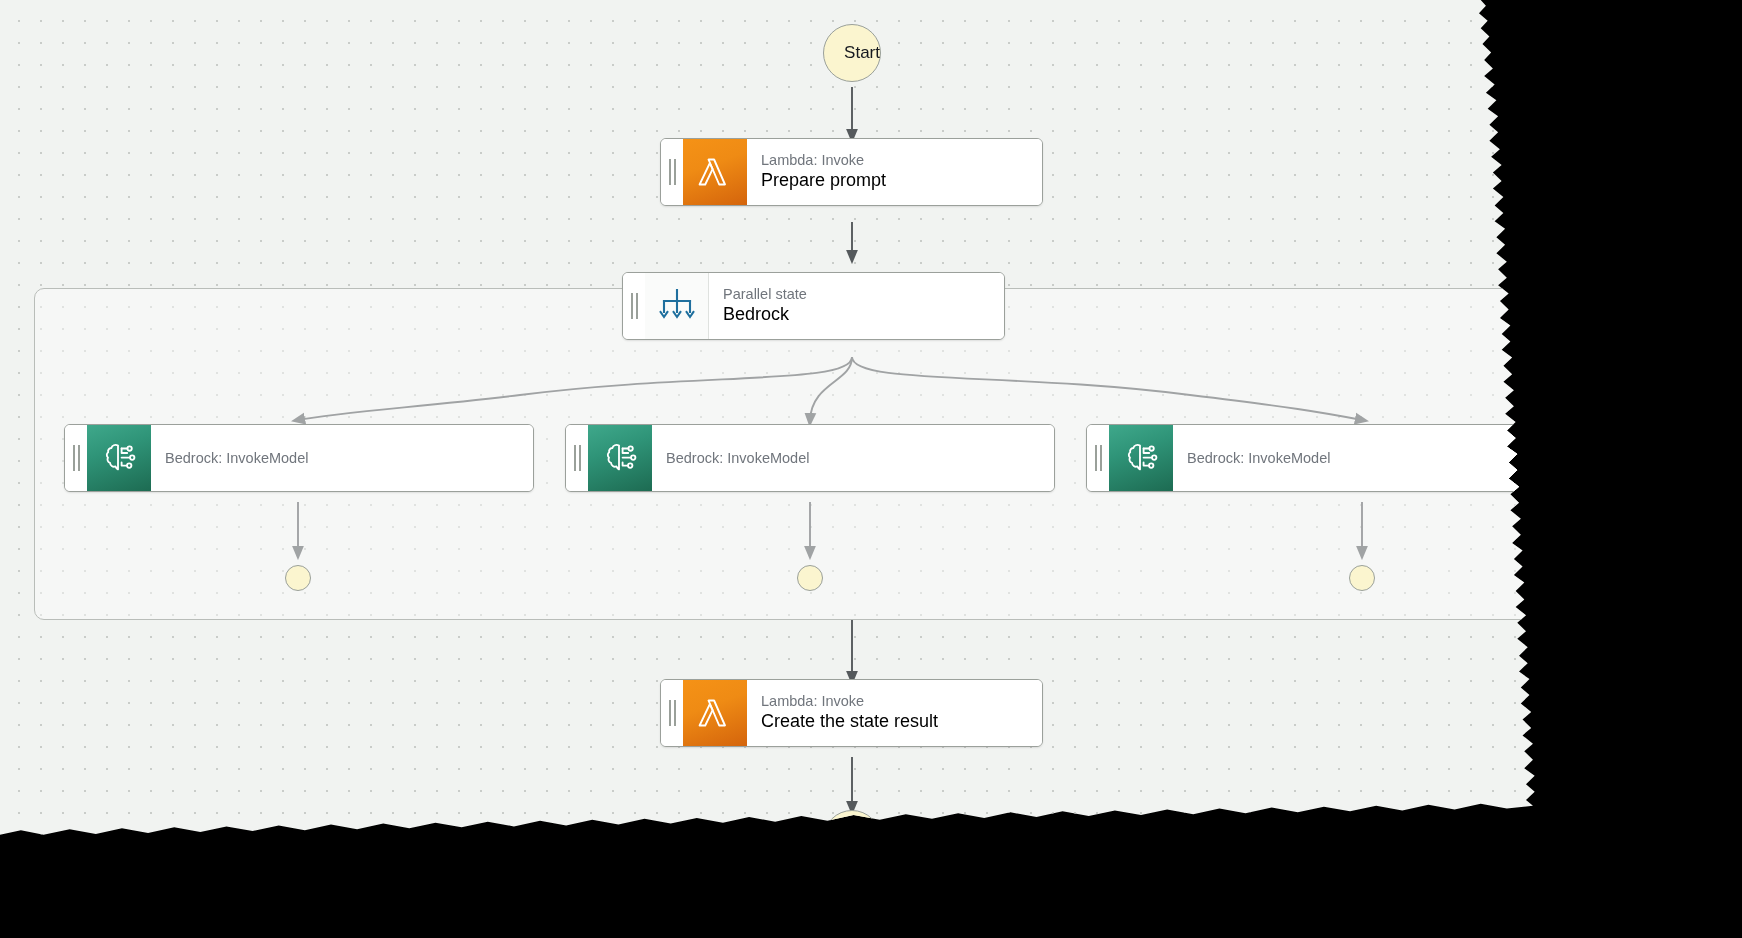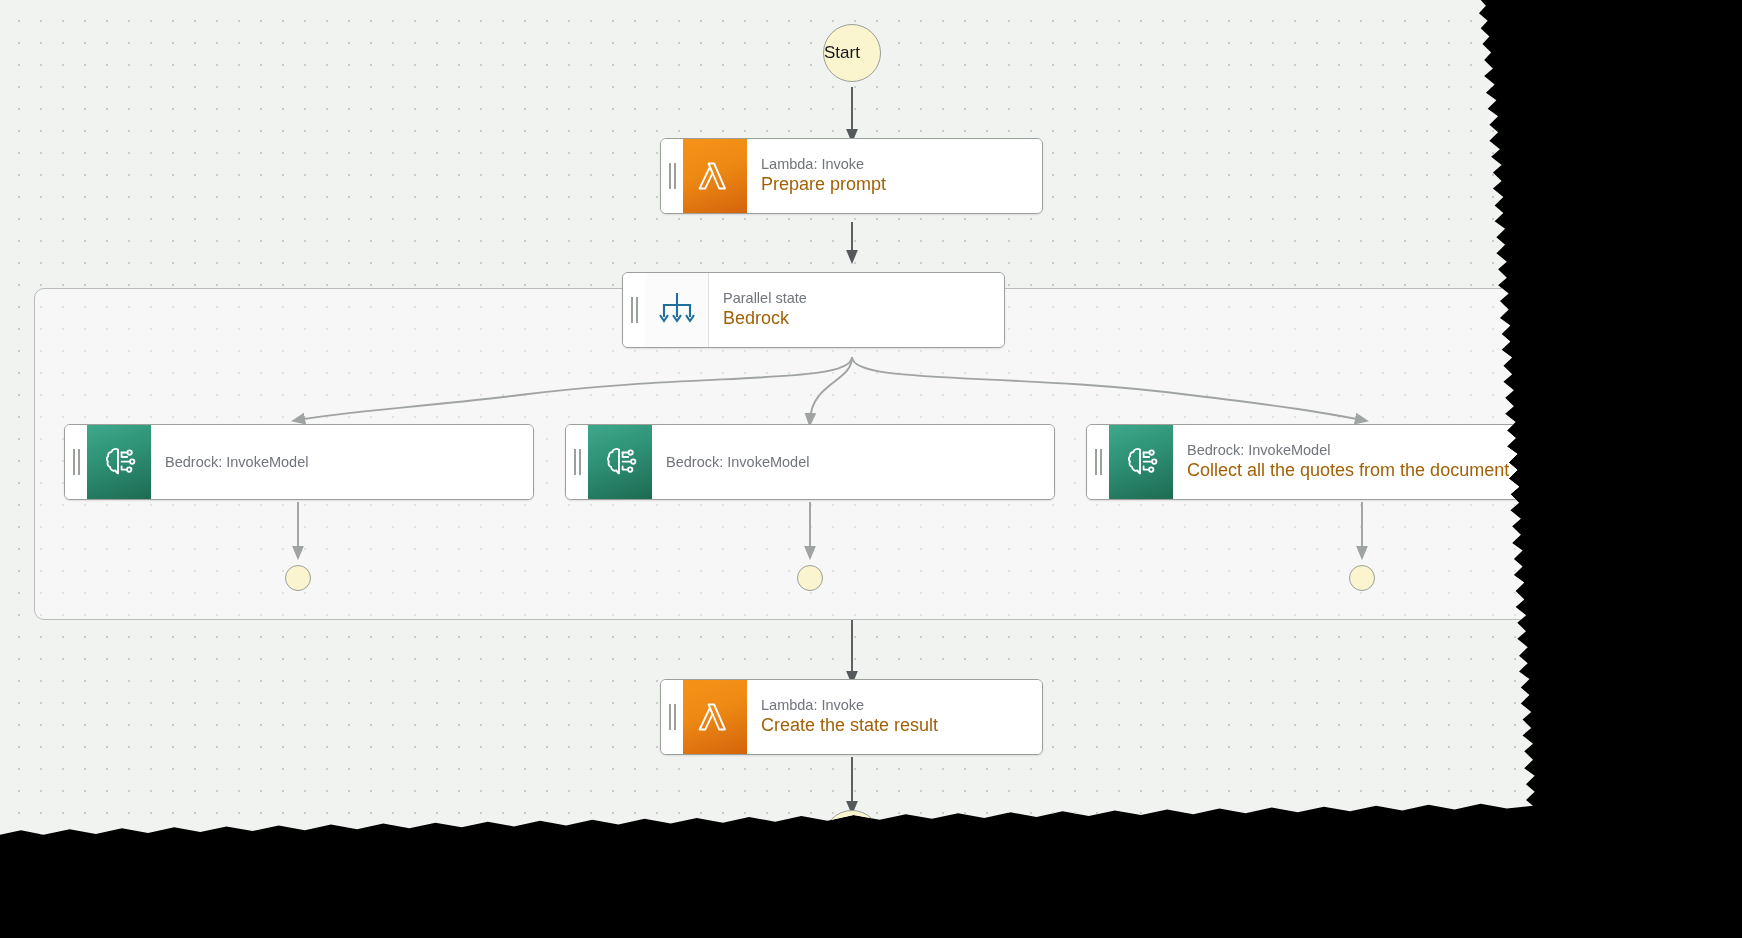--- a/index.html
+++ b/index.html
@@ -82,37 +82,37 @@
   }
 
   
   .terminal {
     position: absolute;
     border-radius: 50%;
     background: #fbf5cf;
     border: 1px solid #9aa09a;
     display: flex;
     align-items: center;
-    justify-content: flex-start;
+    justify-content: flex-end;
     color: #16191f;
   }
   .terminal-big {
     width: 58px; height: 58px;
     font-size: 17px;
   }
   .terminal-small {
     width: 26px; height: 26px;
   }
 
   
   .state-card {
     position: absolute;
     display: flex;
     align-items: stretch;
-    height: 76px;
+    height: 68px;
     background: #ffffff;
     border: 1px solid #9ba09b;
     border-radius: 6px;
     box-shadow: 0 1px 2px rgba(0,0,0,0.10);
     overflow: hidden;
   }
   .card-grip {
     width: 22px;
     flex: 0 0 22px;
     background: #ffffff;
@@ -155,21 +155,21 @@
     background: #ffffff;
   }
   .card-type {
     font-size: 14.5px;
     color: #70757c;
     line-height: 1.25;
     white-space: nowrap;
   }
   .card-title {
     font-size: 18px;
-    color: #a16207;
+    color: #000000;
     line-height: 1.3;
     white-space: nowrap;
   }
 </style>
 </head>
 <body>
 
 <div id="stage">
 
   <div id="canvas-clip">
@@ -310,21 +310,20 @@
           <path d="M23.6 20.6 H31.6"></path>
           <path d="M23.6 25.4 V28.6 H28.6"></path>
           <circle cx="31.6" cy="11.5" r="2.2"></circle>
           <circle cx="34.2" cy="20.6" r="2.2"></circle>
           <circle cx="31.2" cy="28.6" r="2.2"></circle>
           <path d="M23.6 11.5 H29.4"></path>
         </svg>
       </div>
       <div class="card-body">
         <div class="card-type">Bedrock: InvokeModel</div>
-        <div class="card-title">Collect all the quotes from the document</div>
       </div>
     </div>
 
     <div class="terminal terminal-small" style="left:285px; top:565px;"></div>
     <div class="terminal terminal-small" style="left:797px; top:565px;"></div>
     <div class="terminal terminal-small" style="left:1349px; top:565px;"></div>
 
     <div class="state-card" style="left:660px; top:679px; width:383px;">
       <div class="card-grip">
         <i></i>

